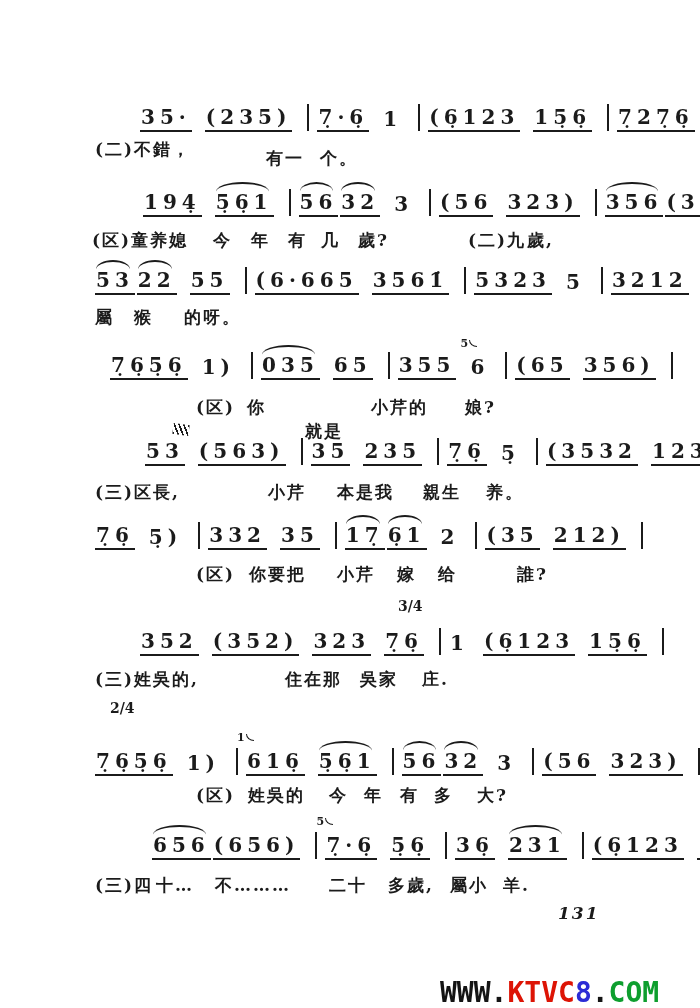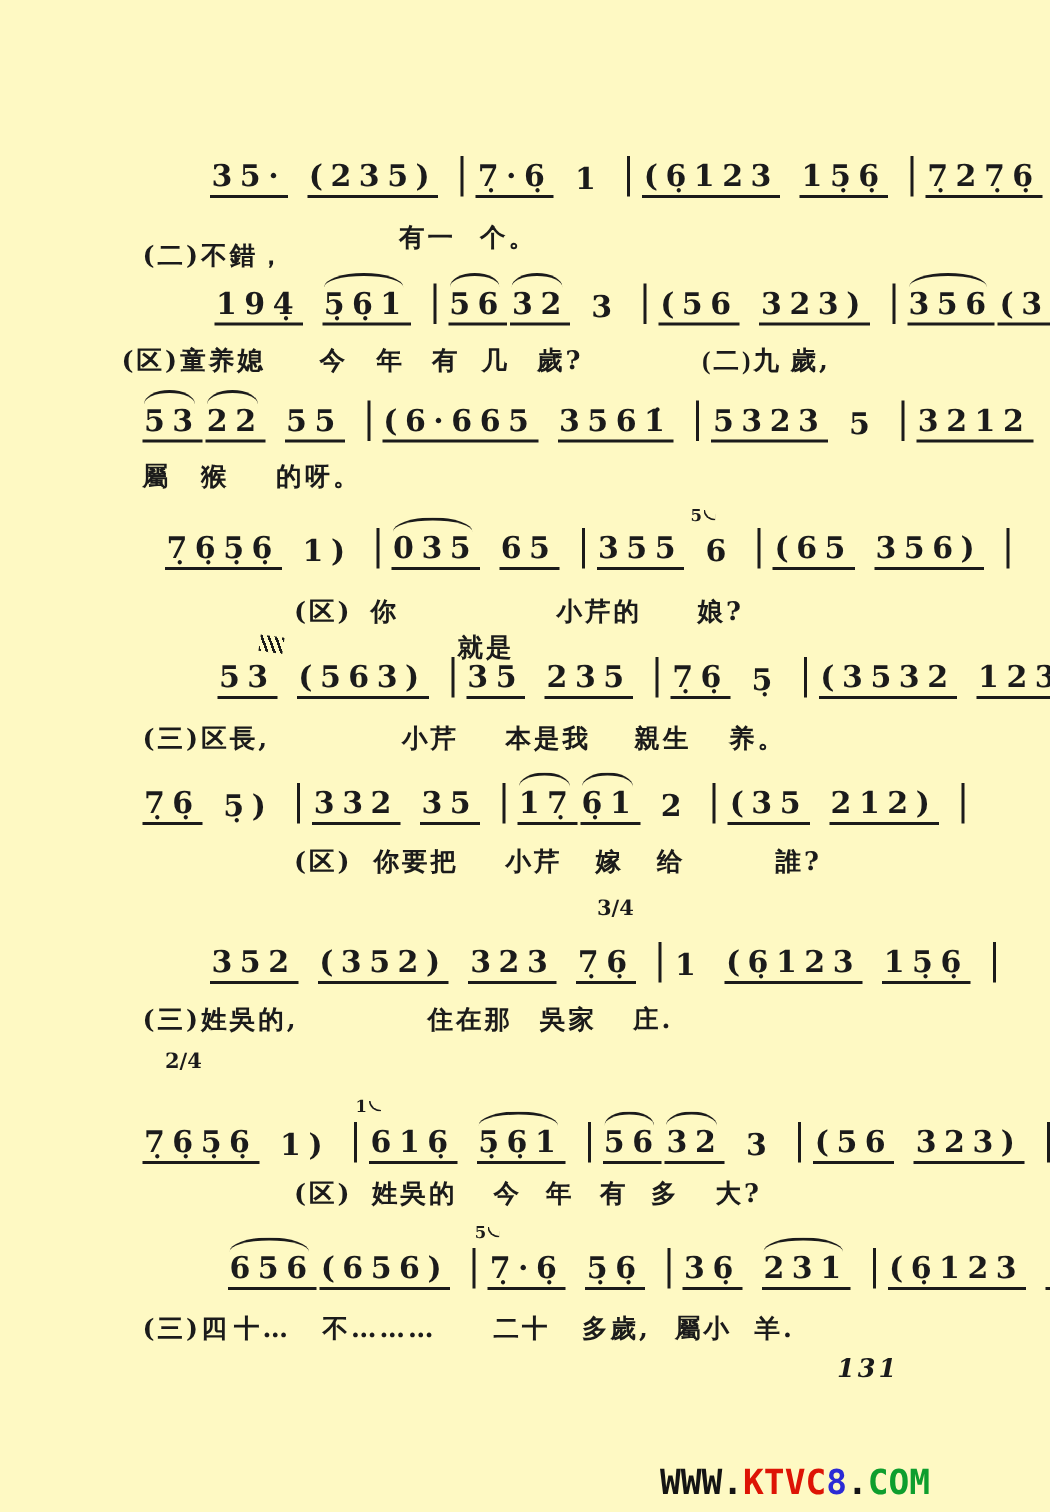--- a/index.html
+++ b/index.html
@@ -1,76 +1,76 @@
 <!DOCTYPE html>
 <html><head>
 <meta charset="utf-8">
 <style>
   html,body{margin:0;padding:0;background:#e8e8e4;}
-  .page{position:relative;width:700px;height:1008px;background:#fef9c3;overflow:hidden;
+  .page{position:relative;width:700px;height:1008px;background:#ffffff;overflow:hidden;
         font-family:"DejaVu Serif","Liberation Serif",serif;color:#1b1b1b;}
   .notes{position:absolute;display:flex;align-items:flex-end;white-space:nowrap;}
   .tok{position:relative;font-weight:bold;font-size:20px;line-height:1;letter-spacing:5px;
        padding:0 1px 3px 1px;margin-right:13px;}
   .tok.u1{border-bottom:2px solid #1b1b1b;}
   .tok.slur::before{content:"";position:absolute;left:1px;right:5px;top:-10px;height:8px;
        border-top:2px solid #1b1b1b;border-radius:100% 100% 0 0 / 190% 190% 0 0;}
   .grace{position:absolute;top:-19px;left:-9px;font-size:11px;letter-spacing:0;font-weight:bold;}
   .grace::after{content:"";display:inline-block;width:7px;height:6px;margin-left:1px;
        border-left:1.5px solid #1b1b1b;border-bottom:1.5px solid #1b1b1b;border-radius:0 0 0 100%;}
   .zigzag{position:absolute;top:-17px;right:-4px;width:16px;height:11px;transform:rotate(8deg);
        background:repeating-linear-gradient(62deg,#1b1b1b 0 1.7px,transparent 1.7px 4.4px);}
   .bar{width:2px;height:27px;background:#1b1b1b;margin:0 8px 1px 2px;align-self:flex-end;}
   .lyric{position:absolute;font-size:17px;font-weight:bold;letter-spacing:2px;white-space:nowrap;}
   .timesig{position:absolute;font-weight:bold;font-size:14px;letter-spacing:0;}
   .pageno{position:absolute;font-style:italic;font-weight:bold;font-size:17px;letter-spacing:2px;}
   .watermark{position:absolute;left:440px;top:976px;font-family:"DejaVu Sans Mono","Liberation Mono",monospace;
-       font-weight:bold;font-size:23px;letter-spacing:0;white-space:nowrap;}
+       font-weight:bold;font-size:28px;letter-spacing:0;white-space:nowrap;}
 </style>
 </head>
 <body>
 
 <div class="page">
   <div id="lines">
       <div class="notes" style="left: 140px; top: 104px;">
         <span class="tok u1">35·</span>
         <span class="tok u1">(235)</span>
         <span class="bar"></span>
         <span class="tok u1">7̣·6̣</span>
         <span class="tok">1</span>
         <span class="bar"></span>
         <span class="tok u1">(6̣123</span>
         <span class="tok u1">15̣6̣</span>
         <span class="bar"></span>
         <span class="tok u1">7̣27̣6̣</span>
       </div>
-      <span class="lyric" style="left: 95px; top: 159px;">(二)不錯，</span>
+      <span class="lyric" style="left: 95px; top: 138px;">(二)不錯，</span>
       <span class="lyric" style="left: 266px; top: 147px;">有一</span>
       <span class="lyric" style="left: 320px; top: 147px;">个。</span>
       <div class="notes" style="left: 143px; top: 189px;">
         <span class="tok u1">194̣</span>
         <span class="tok u1 slur">5̣6̣1</span>
         <span class="bar"></span>
         <span class="tok u1 slur" style="margin-right: 2px;">56</span>
         <span class="tok u1 slur">32</span>
         <span class="tok">3</span>
         <span class="bar"></span>
         <span class="tok u1">(56</span>
         <span class="tok u1">323)</span>
         <span class="bar"></span>
         <span class="tok u1 slur" style="margin-right: 2px;">356</span>
         <span class="tok u1">(356)</span>
       </div>
-      <span class="lyric" style="left: 81px; top: 229px;">(区)童养媳</span>
+      <span class="lyric" style="left: 92px; top: 229px;">(区)童养媳</span>
       <span class="lyric" style="left: 213px; top: 229px;">今</span>
       <span class="lyric" style="left: 251px; top: 229px;">年</span>
       <span class="lyric" style="left: 288px; top: 229px;">有</span>
       <span class="lyric" style="left: 321px; top: 229px;">几</span>
       <span class="lyric" style="left: 358px; top: 229px;">歲?</span>
-      <span class="lyric" style="left: 468px; top: 229px; font-family: Liberation Serif, serif;">(二)九</span>
+      <span class="lyric" style="left: 468px; top: 229px;">(二)九</span>
       <span class="lyric" style="left: 527px; top: 229px;">歲,</span>
       <div class="notes" style="left: 95px; top: 267px;">
         <span class="tok u1 slur" style="margin-right: 2px;">53</span>
         <span class="tok u1 slur">22</span>
         <span class="tok u1">55</span>
         <span class="bar"></span>
         <span class="tok u1">(6·665</span>
         <span class="tok u1">3561̇</span>
         <span class="bar"></span>
         <span class="tok u1">5323</span>

